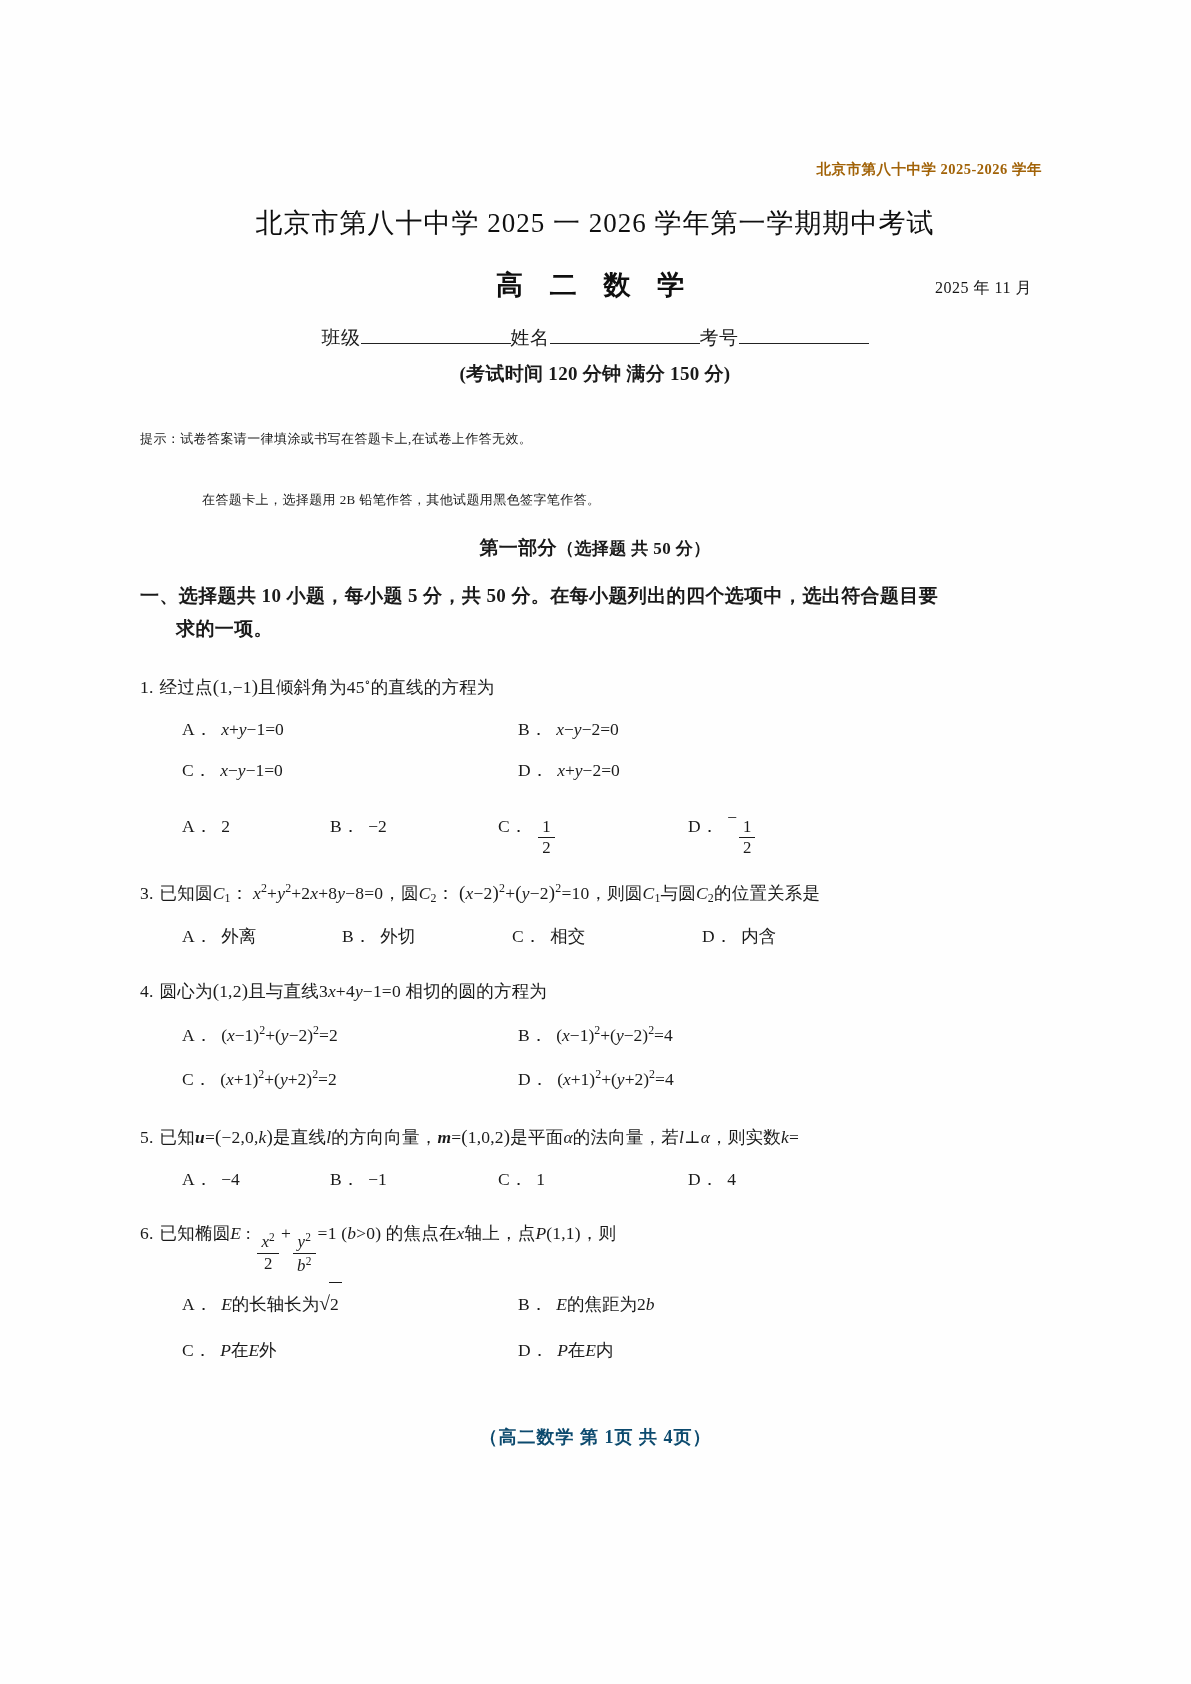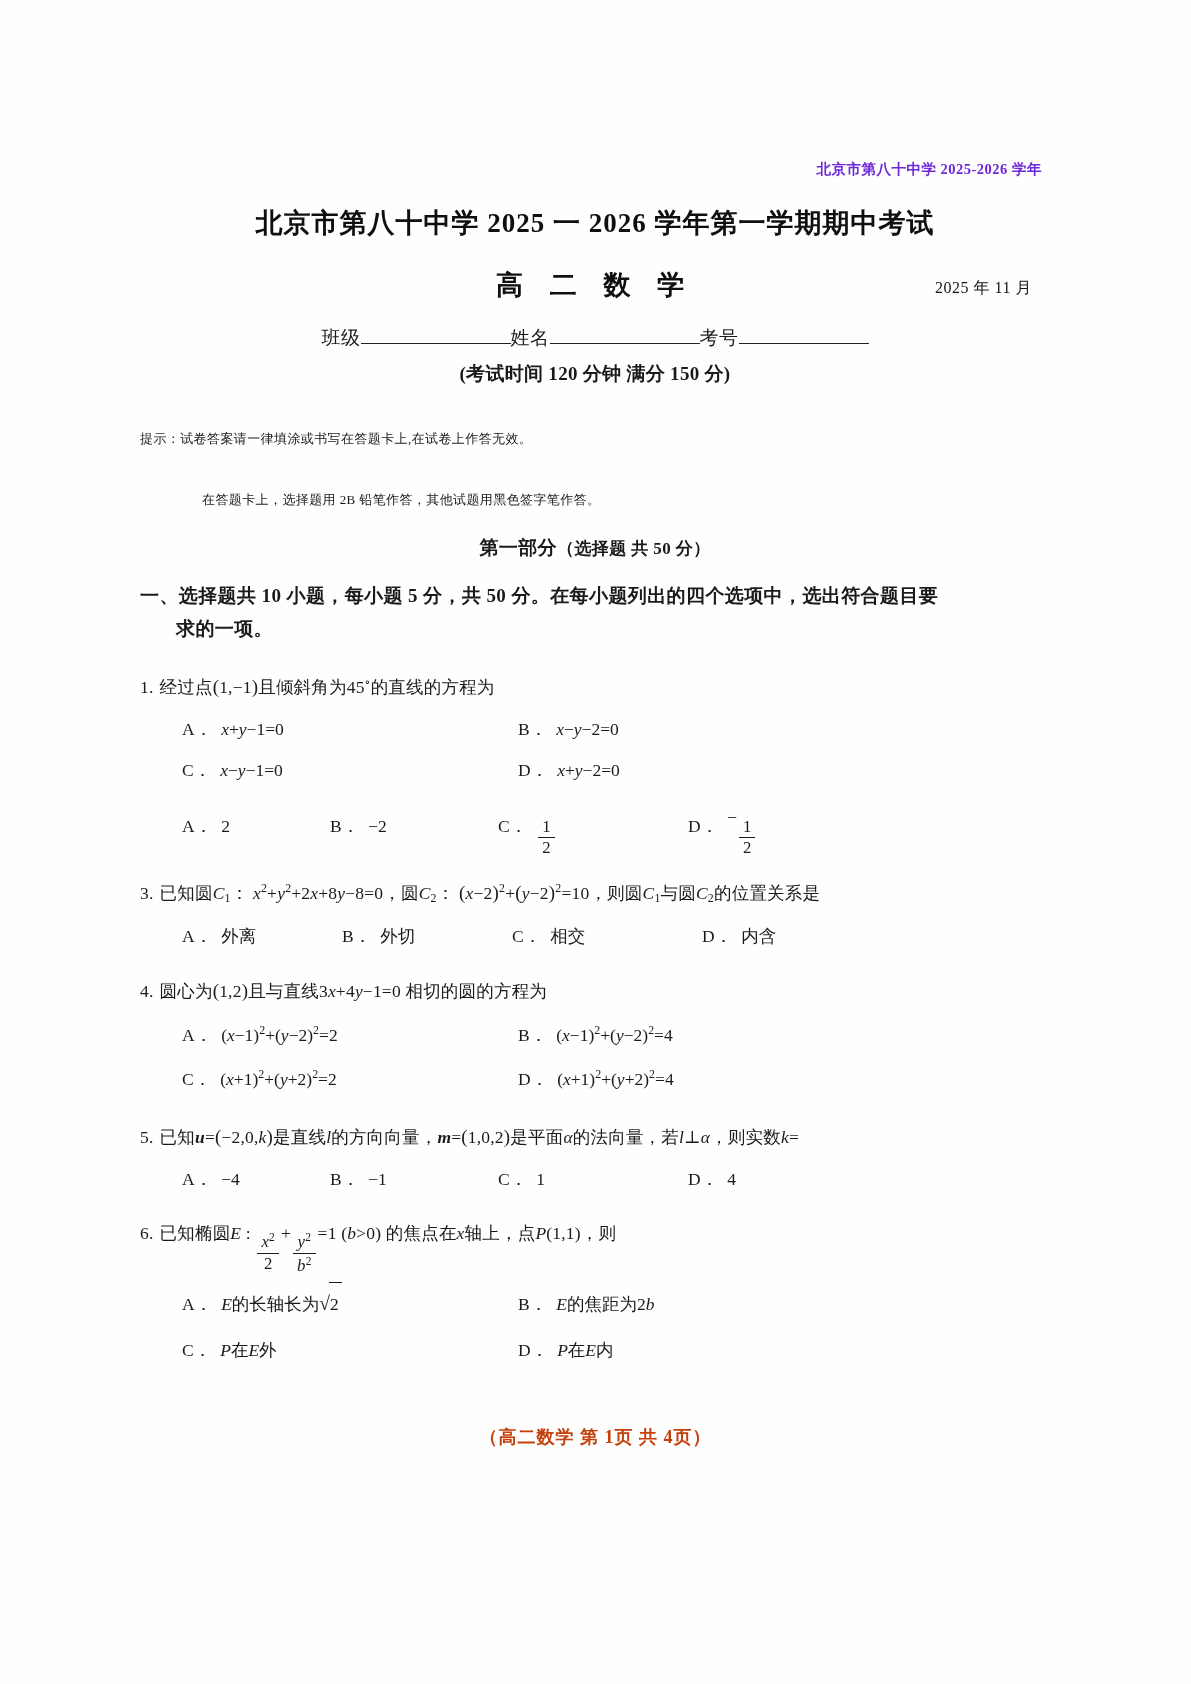--- a/index.html
+++ b/index.html
@@ -28,28 +28,28 @@
     top: 160px;
     width: 910px;
   }
 
   
   .watermark {
     text-align: right;
     font-size: 14.5px;
     font-weight: bold;
     letter-spacing: 0.5px;
-    color: #6d28d9;
+    color: #a16207;
     margin: 0 8px 26px 0;
     font-family: "Liberation Serif", serif;
   }
   .doc-title {
     text-align: center;
     font-size: 27px;
-    font-weight: bold;
+    font-weight: normal;
     letter-spacing: 1px;
     margin-bottom: 26px;
     color: #0f0f0f;
   }
   .subject-row {
     position: relative;
     text-align: center;
     margin-bottom: 24px;
     height: 34px;
   }
@@ -191,21 +191,21 @@
 
   .footer {
     position: absolute;
     top: 1425px;
     left: 0;
     width: 1191px;
     text-align: center;
     font-size: 18px;
     font-weight: bold;
     letter-spacing: 1px;
-    color: #c2410c;
+    color: #0c4a6e;
   }
 </style>
 </head>
 <body>
 
 <div class="page">
   <div class="content">
 
     <div class="watermark">北京市第八十中学 2025-2026 学年</div>
 

